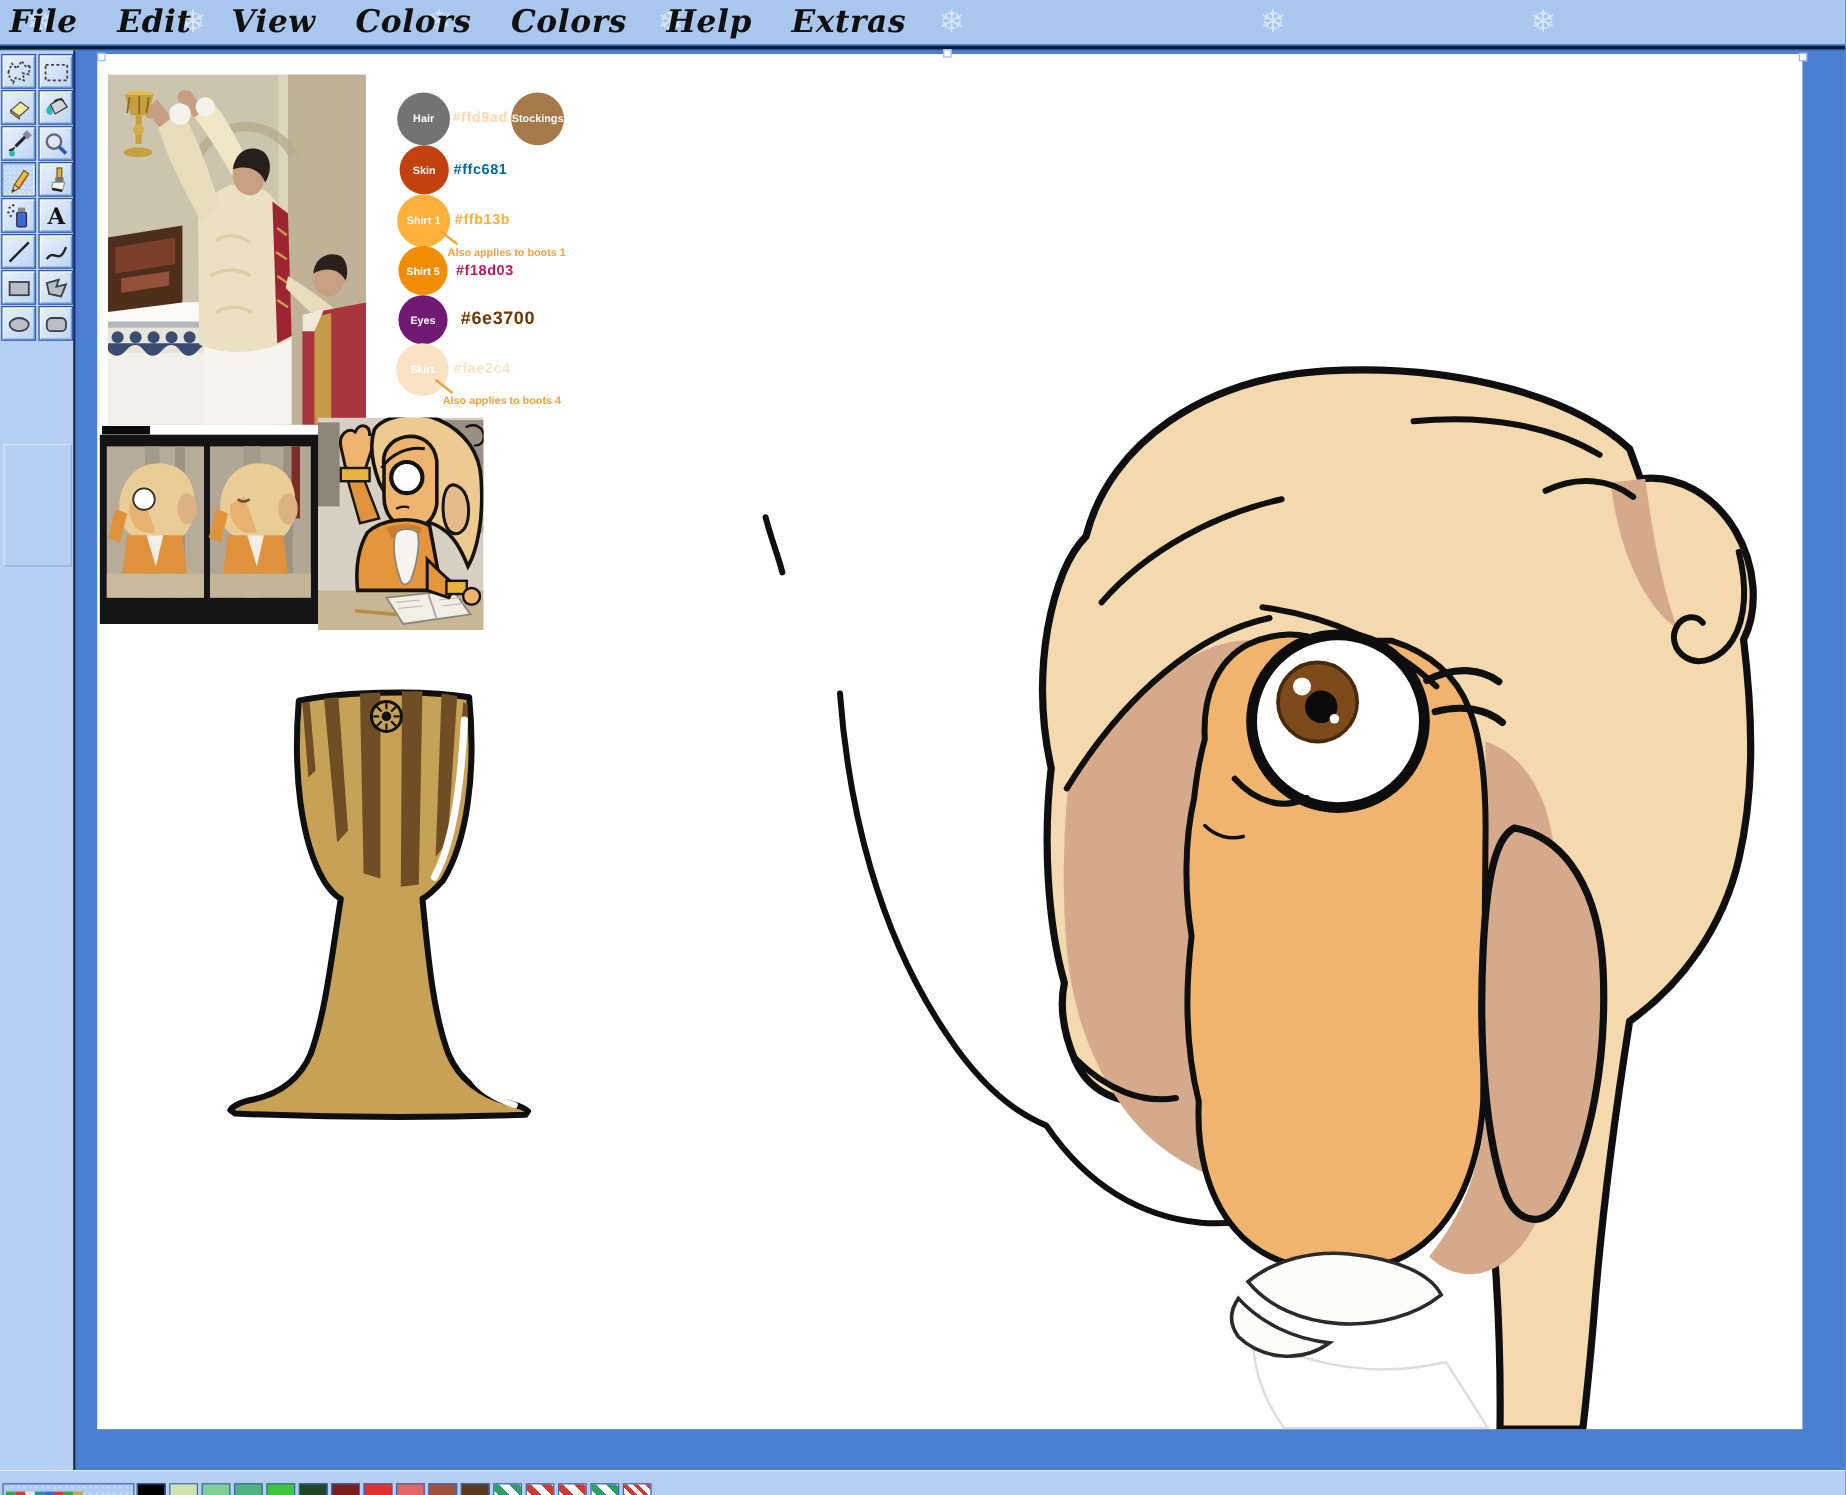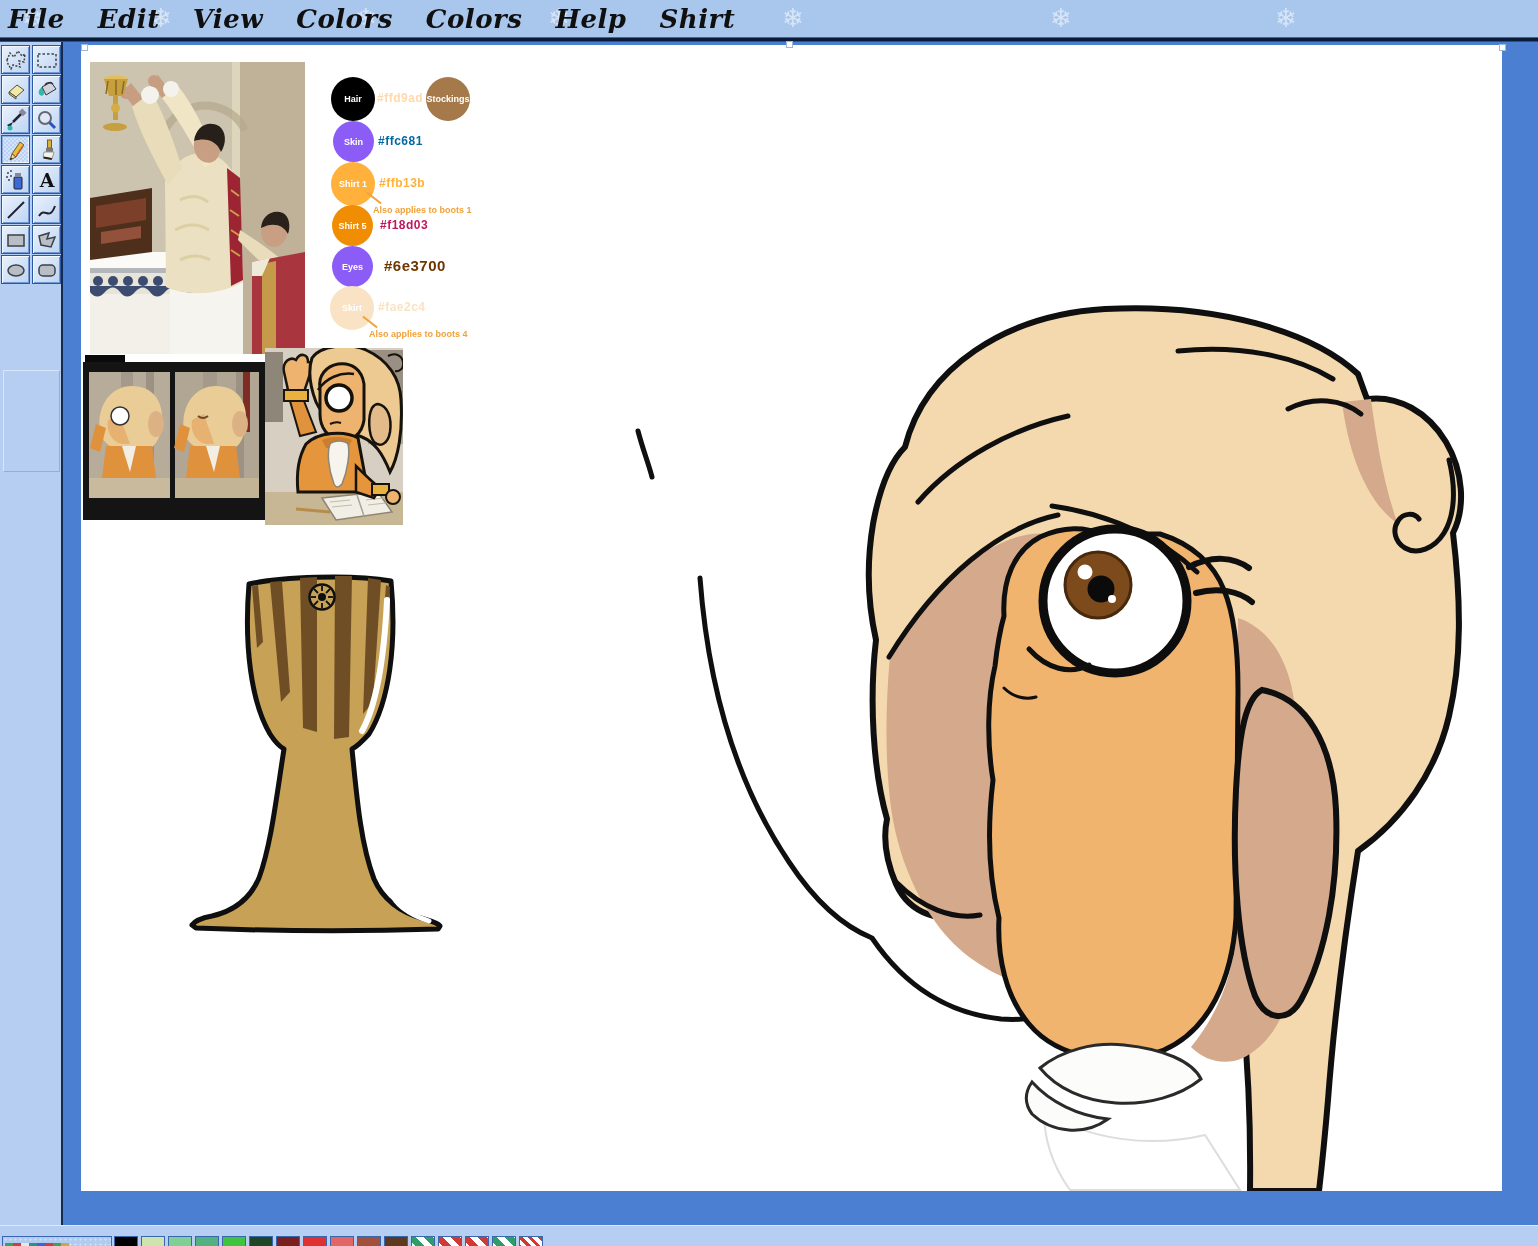--- a/index.html
+++ b/index.html
@@ -64,21 +64,21 @@
     <span class="snow" style="left:548px">❄</span>
     <span class="snow" style="left:782px">❄</span>
     <span class="snow" style="left:1050px">❄</span>
     <span class="snow" style="left:1275px">❄</span>
     <div class="menu-item">File</div>
     <div class="menu-item">Edit</div>
     <div class="menu-item">View</div>
     <div class="menu-item">Colors</div>
     <div class="menu-item">Colors</div>
     <div class="menu-item">Help</div>
-    <div class="menu-item">Shirt</div>
+    <div class="menu-item">Extras</div>
   </div>
   <div class="menu-edge"></div>
 
   <div class="main">
     <div class="toolbar">
       <div class="tools">
         <button class="tool" title="free-form-select">
           <svg width="24" height="24">
               <path d="M3,12 L6,5 L10,9 L14,3 L18,8 L21,6 L20,14 L15,13 L16,19 L9,17 L7,21 L4,16 Z" fill="none" stroke="#444" stroke-width="1.5" stroke-dasharray="2,1.5"></path>
             </svg>
@@ -365,42 +365,42 @@
         </g>
         <path d="M1029,649 C1047,669 1070,675 1089,665" style="stroke:var(--ink)" stroke-width="5" fill="none" stroke-linecap="round"></path>
         <path d="M1004,688 C1013,697 1025,700 1036,697" style="stroke:var(--ink)" stroke-width="3" fill="none" stroke-linecap="round"></path>
         <path d="M1044,1112 C1090,1140 1150,1148 1205,1135 L1240,1190 L1070,1190 C1052,1165 1044,1140 1044,1112 Z" fill="#ffffff" stroke="#dddddd" stroke-width="2"></path>
         <path d="M1040,1068 C1062,1050 1094,1042 1124,1045 C1163,1049 1192,1061 1201,1079 C1180,1096 1148,1105 1116,1103 C1085,1101 1057,1089 1040,1068 Z" fill="#fcfcfb" stroke="#2a2a2a" stroke-width="3"></path>
         <path d="M1032,1082 C1050,1102 1078,1116 1108,1119 C1085,1136 1052,1133 1032,1114 C1024,1103 1025,1092 1032,1082 Z" fill="#fcfcfb" stroke="#2a2a2a" stroke-width="3"></path>
       </g>
     </svg>
 
     <div class="cref">
-      <div class="ccirc" style="left: 250px; top: 32px; width: 44px; height: 44px; background-color: #000000;">
+      <div class="ccirc" style="left: 250px; top: 32px; width: 44px; height: 44px; background-color: #737373;">
           <span>Hair</span>
         </div>
       <div class="chex" style="left: 296px; top: 46px; color: rgb(255, 217, 173);">#ffd9ad</div>
       <div class="ccirc" style="left: 345px; top: 32px; width: 44px; height: 44px; background-color: rgb(165, 121, 74);">
           <span>Stockings</span>
         </div>
-      <div class="ccirc" style="left: 252px; top: 76px; width: 41px; height: 41px; background-color: #8b5cf6;">
+      <div class="ccirc" style="left: 252px; top: 76px; width: 41px; height: 41px; background-color: #c2410c;">
           <span>Skin</span>
         </div>
       <div class="chex" style="left: 297px; top: 89px; color: #0369a1;">#ffc681</div>
       <div class="ccirc" style="left: 250px; top: 117px; width: 44px; height: 44px; background-color: rgb(255, 177, 59);">
           <span>Shirt 1</span>
         </div>
       <div class="chex" style="left: 298px; top: 131px; color: rgb(255, 177, 59);">#ffb13b</div>
       <div class="cline" style="left:284px;top:152px;"></div>
       <div class="cnote" style="left:292px;top:160px;text-align:right;">Also applies to boots 1</div>
       <div class="ccirc" style="left: 251px; top: 160px; width: 41px; height: 41px; background-color: rgb(241, 141, 3);">
           <span>Shirt 5</span>
         </div>
       <div class="chex" style="left: 299px; top: 173px; color: #be185d;">#f18d03</div>
-      <div class="ccirc" style="left: 251px; top: 201px; width: 41px; height: 41px; background-color: #8b5cf6;">
+      <div class="ccirc" style="left: 251px; top: 201px; width: 41px; height: 41px; background-color: #701a75;">
           <span>Eyes</span>
         </div>
       <div class="chex big" style="left: 303px; top: 212px; color: rgb(110, 55, 0);">#6e3700</div>
       <div class="ccirc" style="left: 249px; top: 241px; width: 44px; height: 44px; background-color: rgb(250, 226, 196);">
           <span>Skirt</span>
         </div>
       <div class="chex" style="left: 297px; top: 255px; color: rgb(250, 226, 196);">#fae2c4</div>
       <div class="cline" style="left:280px;top:276px;"></div>
       <div class="cnote" style="left:288px;top:284px;">Also applies to boots 4</div>
     </div>

